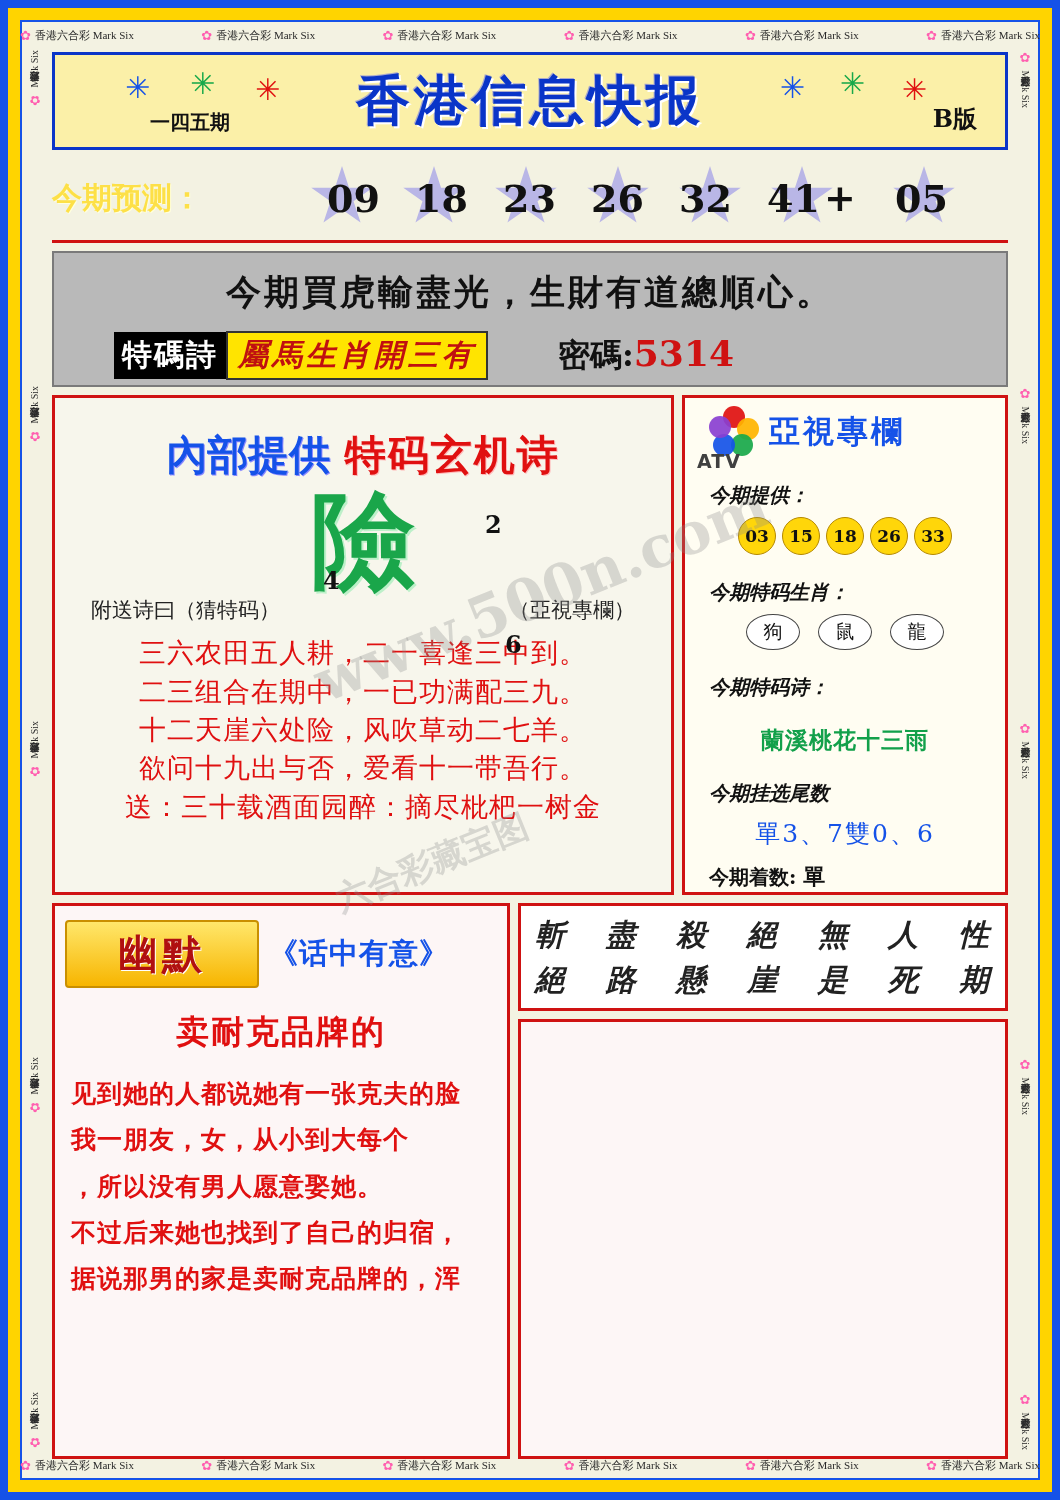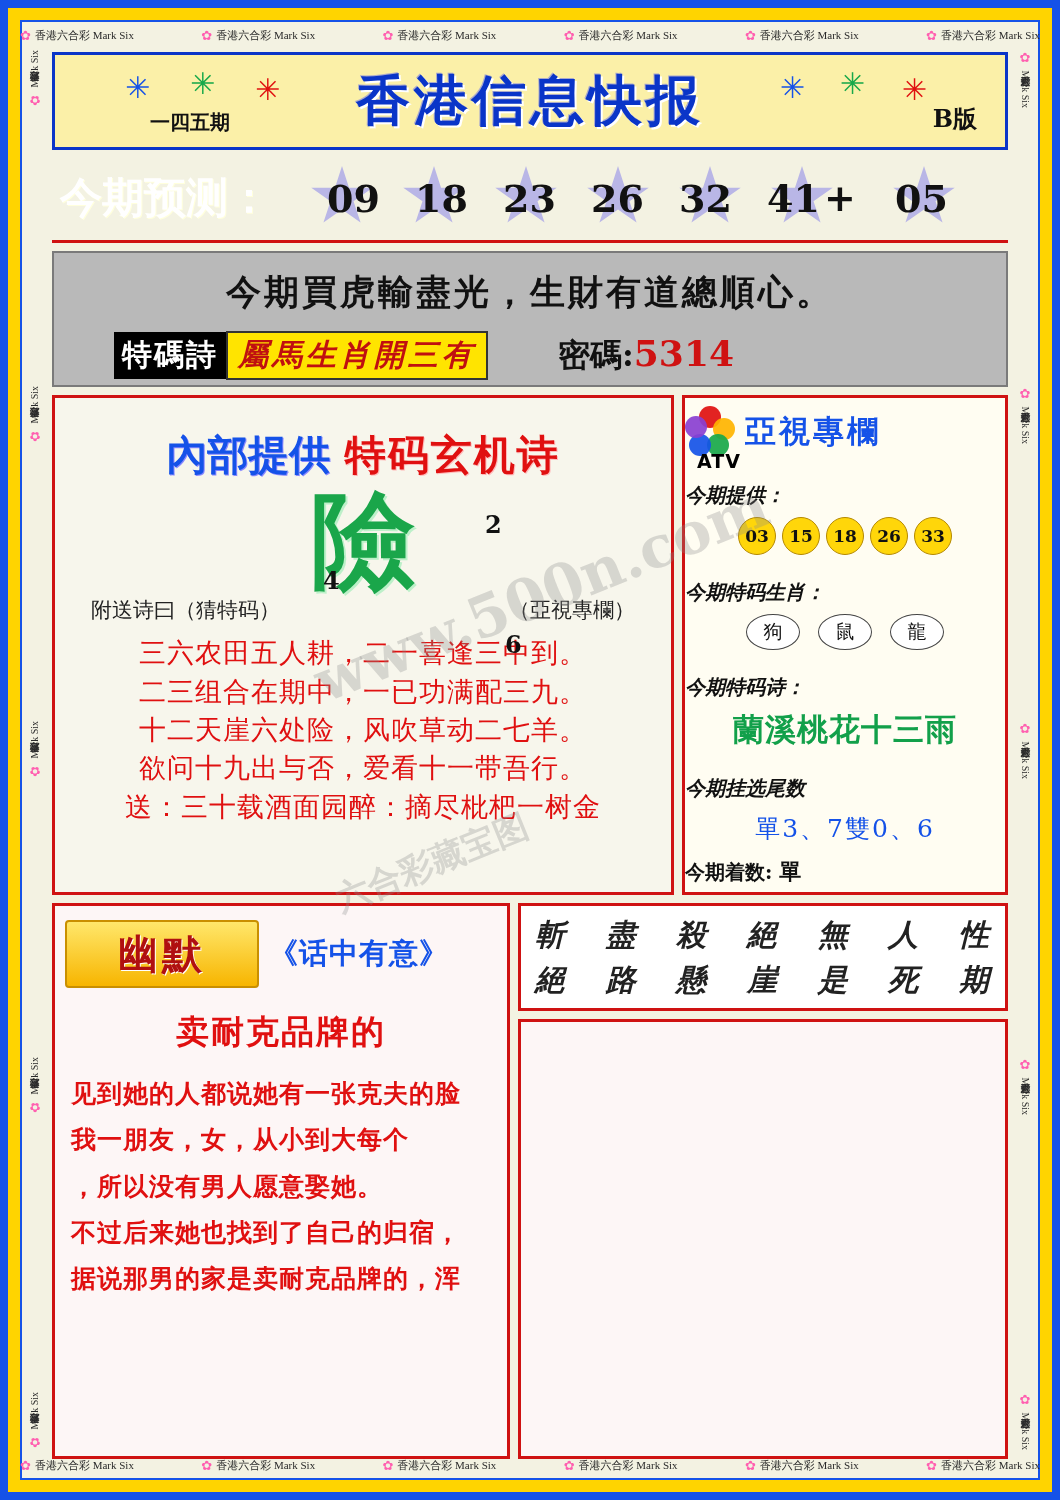--- a/index.html
+++ b/index.html
@@ -81,22 +81,22 @@
   }
   .ast{position:absolute;font-size:30px;line-height:1;}
   
   .predict{
     position:relative;height:84px;margin-top:6px;
     border-bottom:3px solid #cf1212;
     display:flex;align-items:center;
   }
   .predict-label{
     font-family:"DejaVu Serif", serif;
-    font-size:42px;font-weight:bold;color:#ffffff;
-    margin-left:8px;white-space:nowrap;
+    font-size:30px;font-weight:bold;color:#fde047;
+    white-space:nowrap;
     text-shadow:1px 1px 0 #ffd;
   }
   .stars{position:absolute;left:240px;top:4px;width:700px;height:76px;}
   .star{
     position:absolute;width:64px;height:62px;
     background:#b9b6e6;
     clip-path:polygon(50% 0%,61% 35%,98% 35%,68% 57%,79% 91%,50% 70%,21% 91%,32% 57%,2% 35%,39% 35%);
   }
   .nums{position:absolute;left:240px;top:0;width:716px;height:84px;
     display:flex;align-items:center;}
@@ -175,30 +175,30 @@
     margin-top:10px;text-align:center;
     font-family:"DejaVu Serif", serif;
     font-size:27px;color:#e01010;line-height:1.42;
     letter-spacing:1px;
   }
   .poem .last{color:#e01010;}
   .right-box{
     width:326px;height:100%;
     background:#fffdf2;
     border:3px solid #cf1212;
-    box-sizing:border-box;padding:8px 0;
+    box-sizing:border-box;padding:8px 24px;
     position:relative;
   }
   .atv-head{display:flex;align-items:center;gap:8px;}
   .atv-logo{width:52px;height:52px;position:relative;}
   .petal{position:absolute;width:22px;height:22px;border-radius:50%;opacity:.92;}
   .atv-text{
     position:absolute;left:12px;top:52px;
     font-family:"DejaVu Sans", sans-serif;
-    font-weight:bold;font-size:19px;color:#000000;letter-spacing:1px;
+    font-weight:bold;font-size:19px;color:#404040;letter-spacing:1px;
   }
   .atv-title{
     font-family:"DejaVu Serif", serif;
     font-size:31px;font-weight:bold;color:#1552e8;letter-spacing:3px;
   }
   .r-label{
     margin-top:24px;font-family:"DejaVu Serif", serif;
     font-size:20px;font-weight:bold;color:#111;font-style:italic;
   }
   .balls{display:flex;gap:6px;margin-top:8px;justify-content:center;}
@@ -210,23 +210,23 @@
     font-size:17px;font-weight:bold;color:#111;
   }
   .zodiacs{display:flex;gap:18px;margin-top:8px;justify-content:center;}
   .zodiac{
     width:52px;height:34px;border-radius:50%;
     border:1px solid #444;background:#fff;
     display:flex;align-items:center;justify-content:center;
     font-family:"DejaVu Serif", serif;font-size:19px;color:#111;
   }
   .r-poem{
-    margin-top:8px;text-align:center;
-    font-family:"DejaVu Serif", serif;
-    font-size:31px;font-weight:bold;color:#12a04a;letter-spacing:1px;
+    margin-top:24px;text-align:center;
+    font-family:"DejaVu Serif", serif;
+    font-size:23px;font-weight:bold;color:#12a04a;letter-spacing:1px;
   }
   .r-tails{
     margin-top:10px;text-align:center;
     font-family:"DejaVu Serif", serif;
     font-size:25px;font-weight:normal;color:#1552e8;letter-spacing:2px;
   }
   .r-last{
     margin-top:12px;font-family:"DejaVu Serif", serif;
     font-size:20px;font-weight:bold;color:#111;
   }

